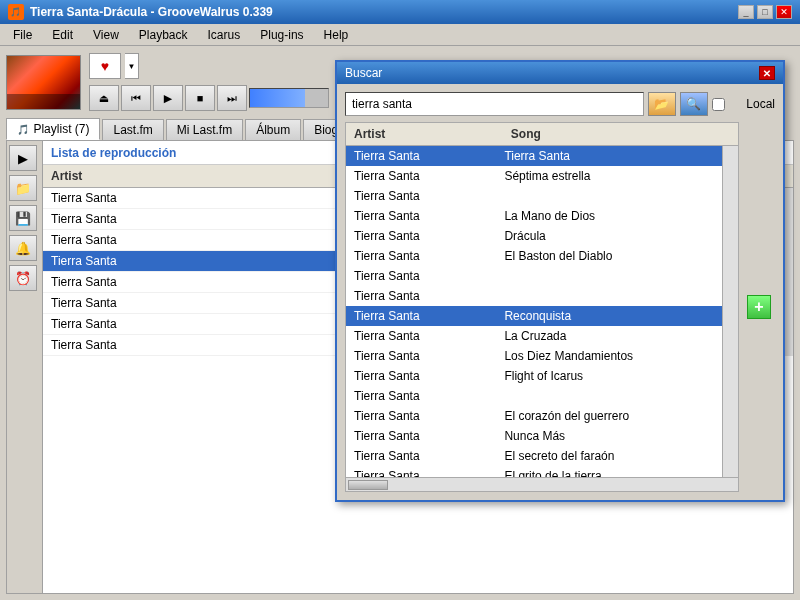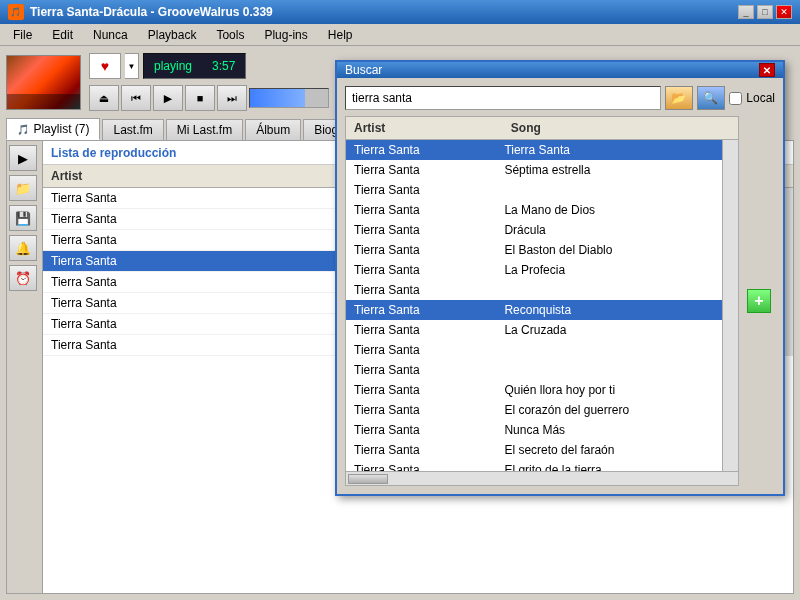--- a/index.html
+++ b/index.html
@@ -216,21 +216,21 @@
       box-shadow: 3px 3px 8px rgba(0,0,0,0.4);
       z-index: 100;
     }
     .dialog-title-bar {
       background: linear-gradient(to bottom, #4a90d9, #2060b0);
       color: white;
       padding: 4px 8px;
       display: flex;
       align-items: center;
       justify-content: space-between;
-      height: 16px;
+      height: 22px;
     }
     .dialog-close {
       background: #cc0000;
       color: white;
       border: 1px solid #880000;
       width: 16px; height: 14px;
       cursor: pointer;
       display: flex; align-items: center; justify-content: center;
       font-size: 10px; font-weight: bold;
     }
@@ -255,21 +255,21 @@
       cursor: pointer;
       display: flex; align-items: center; justify-content: center;
     }
     .search-go-btn {
       width: 28px; height: 24px;
       background: linear-gradient(to bottom, #a0c0ff, #4080c0);
       border: 1px solid #888;
       cursor: pointer;
       display: flex; align-items: center; justify-content: center;
     }
-    .local-check { display: flex; align-items: center; gap: 4px; }
+    .local-check { display: flex; align-items: center; gap: 21px; }
 
     .results-area {
       background: white;
       border: 1px solid #aaa;
       height: 370px;
       overflow: hidden;
       display: flex;
       flex-direction: column;
     }
     .results-header {
@@ -358,39 +358,35 @@
   <div class="title-controls">
     <div class="title-btn">_</div>
     <div class="title-btn">□</div>
     <div class="title-btn close">✕</div>
   </div>
 </div>
 
 <div class="menu-bar">
   <span class="menu-item">File</span>
   <span class="menu-item">Edit</span>
-  <span class="menu-item">Nunca</span>
+  <span class="menu-item">View</span>
   <span class="menu-item">Playback</span>
-  <span class="menu-item">Tools</span>
+  <span class="menu-item">Icarus</span>
   <span class="menu-item">Plug-ins</span>
   <span class="menu-item">Help</span>
 </div>
 
 <div class="main-window">
 
   <div class="player-area">
     <div class="album-art"></div>
     <div style="display:flex;flex-direction:column;gap:6px;">
       <div style="display:flex;align-items:center;gap:4px;">
         <button class="heart-btn">♥</button>
         <div class="dropdown-arrow">▼</div>
-        <div class="status-display">
-          <span>playing</span>
-          <span>3:57</span>
-        </div>
       </div>
       <div style="display:flex;align-items:center;gap:2px;">
         <div class="playback-controls">
           <button class="ctrl-btn">⏏</button>
           <button class="ctrl-btn">⏮</button>
           <button class="ctrl-btn">▶</button>
           <button class="ctrl-btn">■</button>
           <button class="ctrl-btn">⏭</button>
         </div>
         <div class="volume-slider">
@@ -527,42 +523,42 @@
             <div class="result-row">
               <div class="rcol rcol-artist">Tierra Santa</div>
               <div class="rcol rcol-song">Drácula</div>
             </div>
             <div class="result-row">
               <div class="rcol rcol-artist">Tierra Santa</div>
               <div class="rcol rcol-song">El Baston del Diablo</div>
             </div>
             <div class="result-row">
               <div class="rcol rcol-artist">Tierra Santa</div>
-              <div class="rcol rcol-song">La Profecia</div>
             </div>
             <div class="result-row">
               <div class="rcol rcol-artist">Tierra Santa</div>
             </div>
             <div class="result-row selected">
               <div class="rcol rcol-artist">Tierra Santa</div>
               <div class="rcol rcol-song">Reconquista</div>
             </div>
             <div class="result-row">
               <div class="rcol rcol-artist">Tierra Santa</div>
               <div class="rcol rcol-song">La Cruzada</div>
             </div>
             <div class="result-row">
               <div class="rcol rcol-artist">Tierra Santa</div>
-            </div>
-            <div class="result-row">
-              <div class="rcol rcol-artist">Tierra Santa</div>
-            </div>
-            <div class="result-row">
-              <div class="rcol rcol-artist">Tierra Santa</div>
-              <div class="rcol rcol-song">Quién llora hoy por ti</div>
+              <div class="rcol rcol-song">Los Diez Mandamientos</div>
+            </div>
+            <div class="result-row">
+              <div class="rcol rcol-artist">Tierra Santa</div>
+              <div class="rcol rcol-song">Flight of Icarus</div>
+            </div>
+            <div class="result-row">
+              <div class="rcol rcol-artist">Tierra Santa</div>
             </div>
             <div class="result-row">
               <div class="rcol rcol-artist">Tierra Santa</div>
               <div class="rcol rcol-song">El corazón del guerrero</div>
             </div>
             <div class="result-row">
               <div class="rcol rcol-artist">Tierra Santa</div>
               <div class="rcol rcol-song">Nunca Más</div>
             </div>
             <div class="result-row">

